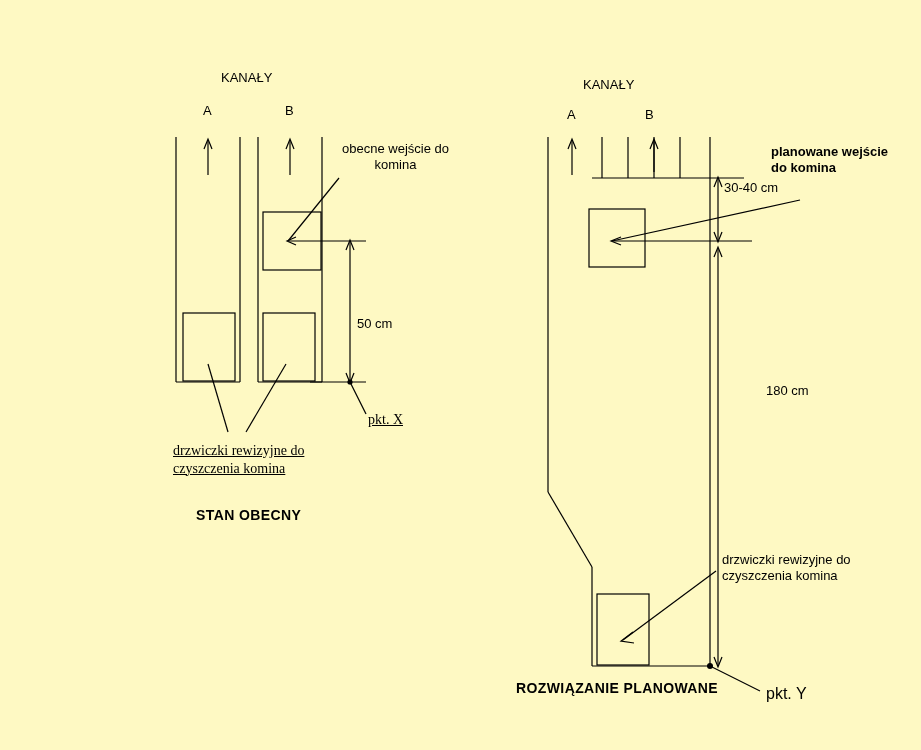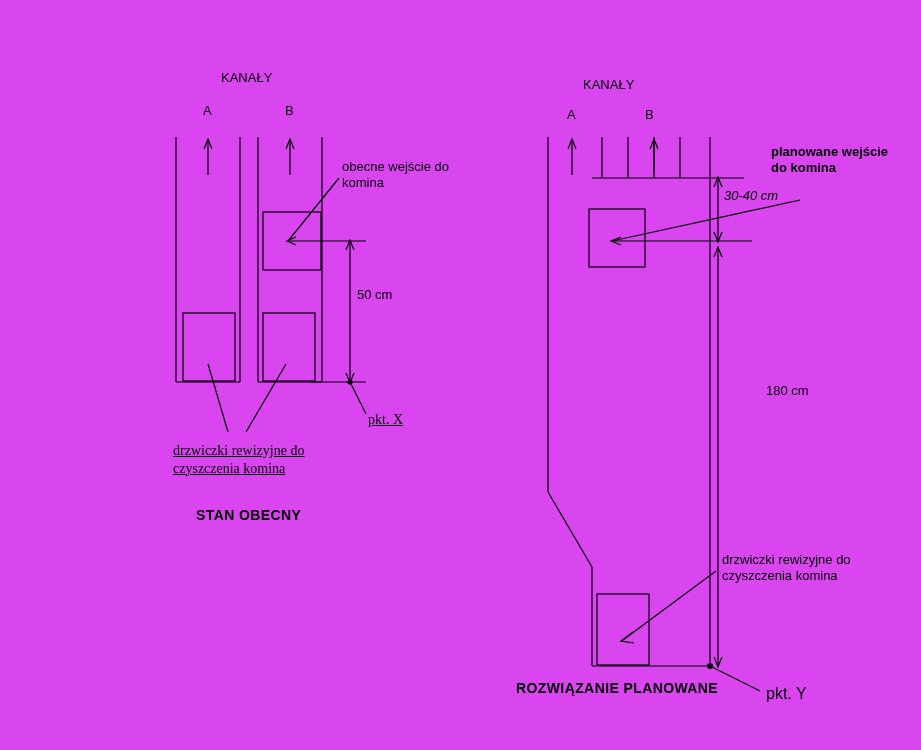--- a/index.html
+++ b/index.html
@@ -8,21 +8,21 @@
     background: #ffffff;
   }
   body {
     font-family: "Liberation Sans", sans-serif;
     color: #000000;
   }
   #canvas {
     position: relative;
     width: 921px;
     height: 750px;
-    background: #d946ef;
+    background: #fef9c3;
     overflow: hidden;
   }
   svg.diagram {
     position: absolute;
     left: 0;
     top: 0;
     width: 921px;
     height: 750px;
   }
   .lbl {
@@ -146,33 +146,33 @@
 
         <line x1="716" y1="571" x2="623" y2="640"></line>
         <path d="M 633 632 L 621 641 L 634 643"></path>
       </g>
     </g>
   </svg>
 
   <div class="lbl" style="left:221px; top:70px;">KANAŁY</div>
   <div class="lbl" style="left:203px; top:103px;">A</div>
   <div class="lbl" style="left:285px; top:103px;">B</div>
-  <div class="lbl" style="left:342px; top:159px;">obecne wejście do
+  <div class="lbl" style="left:342px; top:141px;text-align:center;">obecne wejście do
 komina</div>
-  <div class="lbl" style="left:357px; top:287px;">50 cm</div>
+  <div class="lbl" style="left:357px; top:316px;">50 cm</div>
   <div class="lbl serif" style="left:368px; top:411px;">pkt. X</div>
   <div class="lbl serif" style="left:173px; top:442px;">drzwiczki rewizyjne do
 czyszczenia komina</div>
   <div class="lbl bold" style="left:196px; top:507px;">STAN OBECNY</div>
 
   <div class="lbl" style="left:583px; top:77px;">KANAŁY</div>
   <div class="lbl" style="left:567px; top:107px;">A</div>
   <div class="lbl" style="left:645px; top:107px;">B</div>
   <div class="lbl" style="left:771px; top:144px;font-weight:bold;">planowane wejście
 do komina</div>
-  <div class="lbl" style="left:724px; top:188px;font-style:italic;">30-40 cm</div>
+  <div class="lbl" style="left:724px; top:180px;">30-40 cm</div>
   <div class="lbl" style="left:727px; top:383px;margin-left:39px;">180 cm</div>
   <div class="lbl" style="left:722px; top:552px;">drzwiczki rewizyjne do
 czyszczenia komina</div>
   <div class="lbl small" style="left:766px; top:684px;">pkt. Y</div>
   <div class="lbl bold" style="left:516px; top:680px;">ROZWIĄZANIE PLANOWANE</div>
 
 </div>
 
 </body></html>

